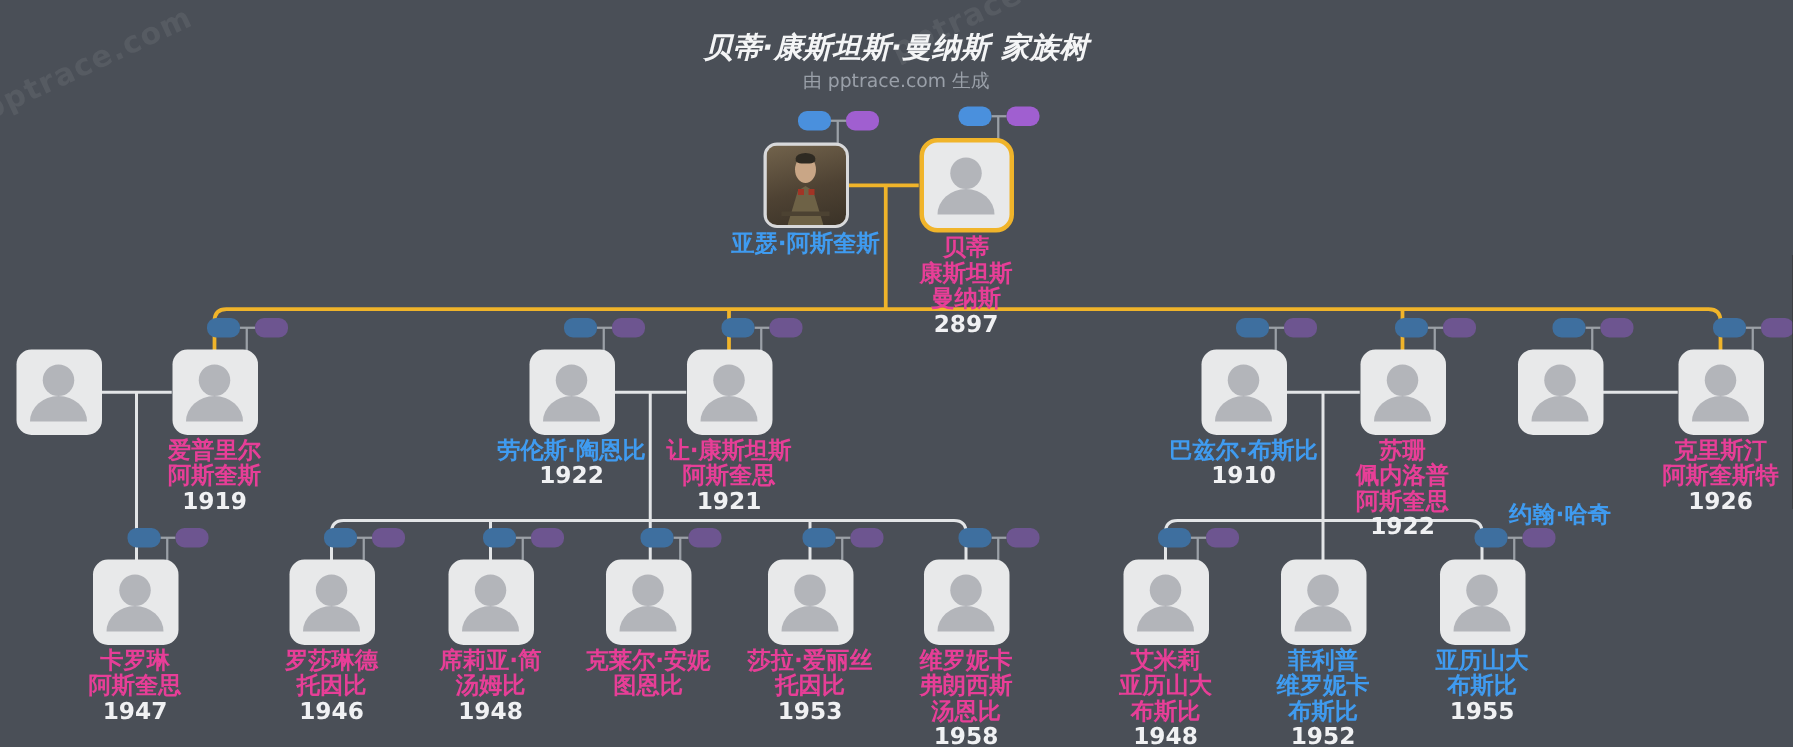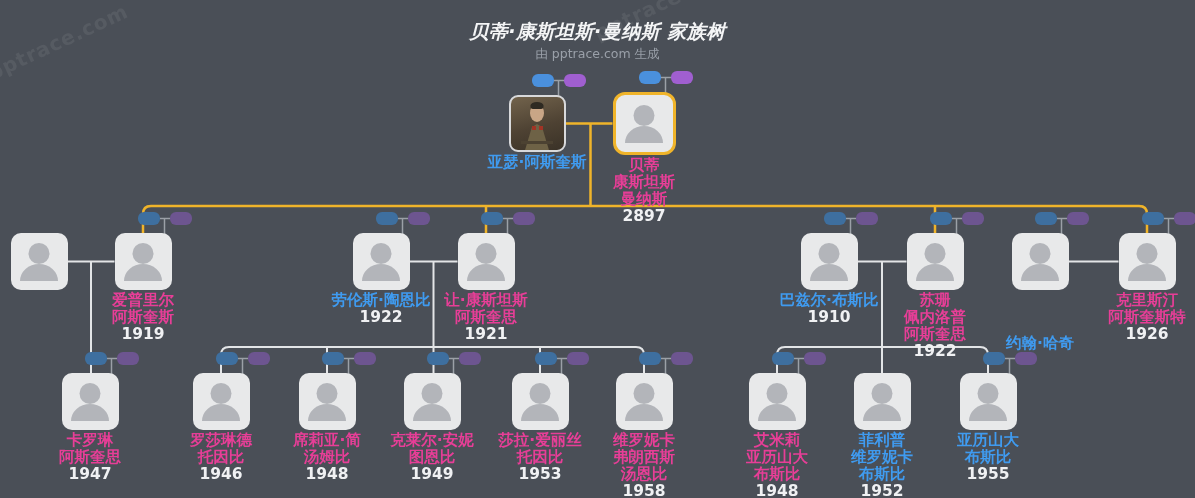--- a/index.html
+++ b/index.html
@@ -269,21 +269,20 @@
       </div>
       <div class="pill blue" style="left: 427px; top: 352px;"></div>
       <div class="pill purple" style="left: 459px; top: 352px;"></div>
       <div class="card " style="left: 403.5px; top: 373px;">
         <div class="sil-head"></div>
         <div class="sil-shoulders"></div>
       </div>
       <div class="name-block female" style="left: 357px; top: 432px;">
         <div>克莱尔·安妮</div>
         <div>图恩比</div>
-        <div class="year">1949</div>
       </div>
       <div class="pill blue" style="left: 535px; top: 352px;"></div>
       <div class="pill purple" style="left: 567px; top: 352px;"></div>
       <div class="card " style="left: 511.5px; top: 373px;">
         <div class="sil-head"></div>
         <div class="sil-shoulders"></div>
       </div>
       <div class="name-block female" style="left: 465px; top: 432px;">
         <div>莎拉·爱丽丝</div>
         <div>托因比</div>

